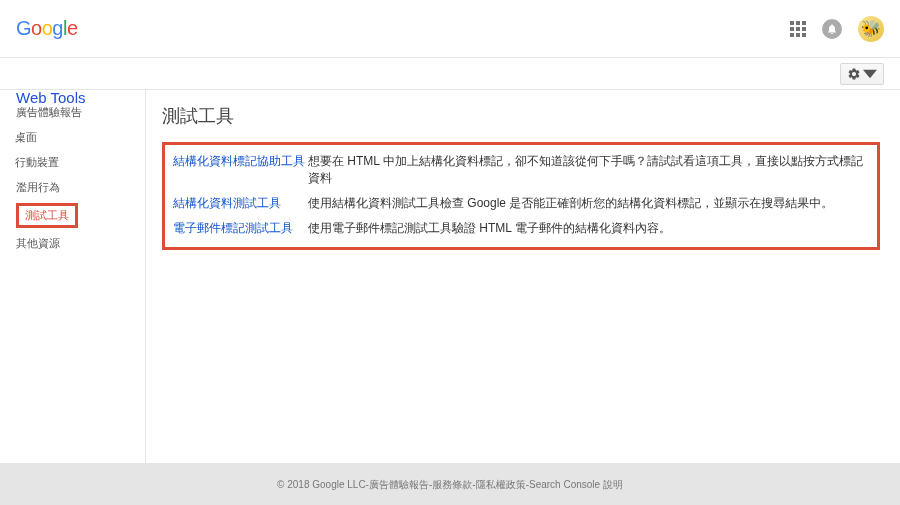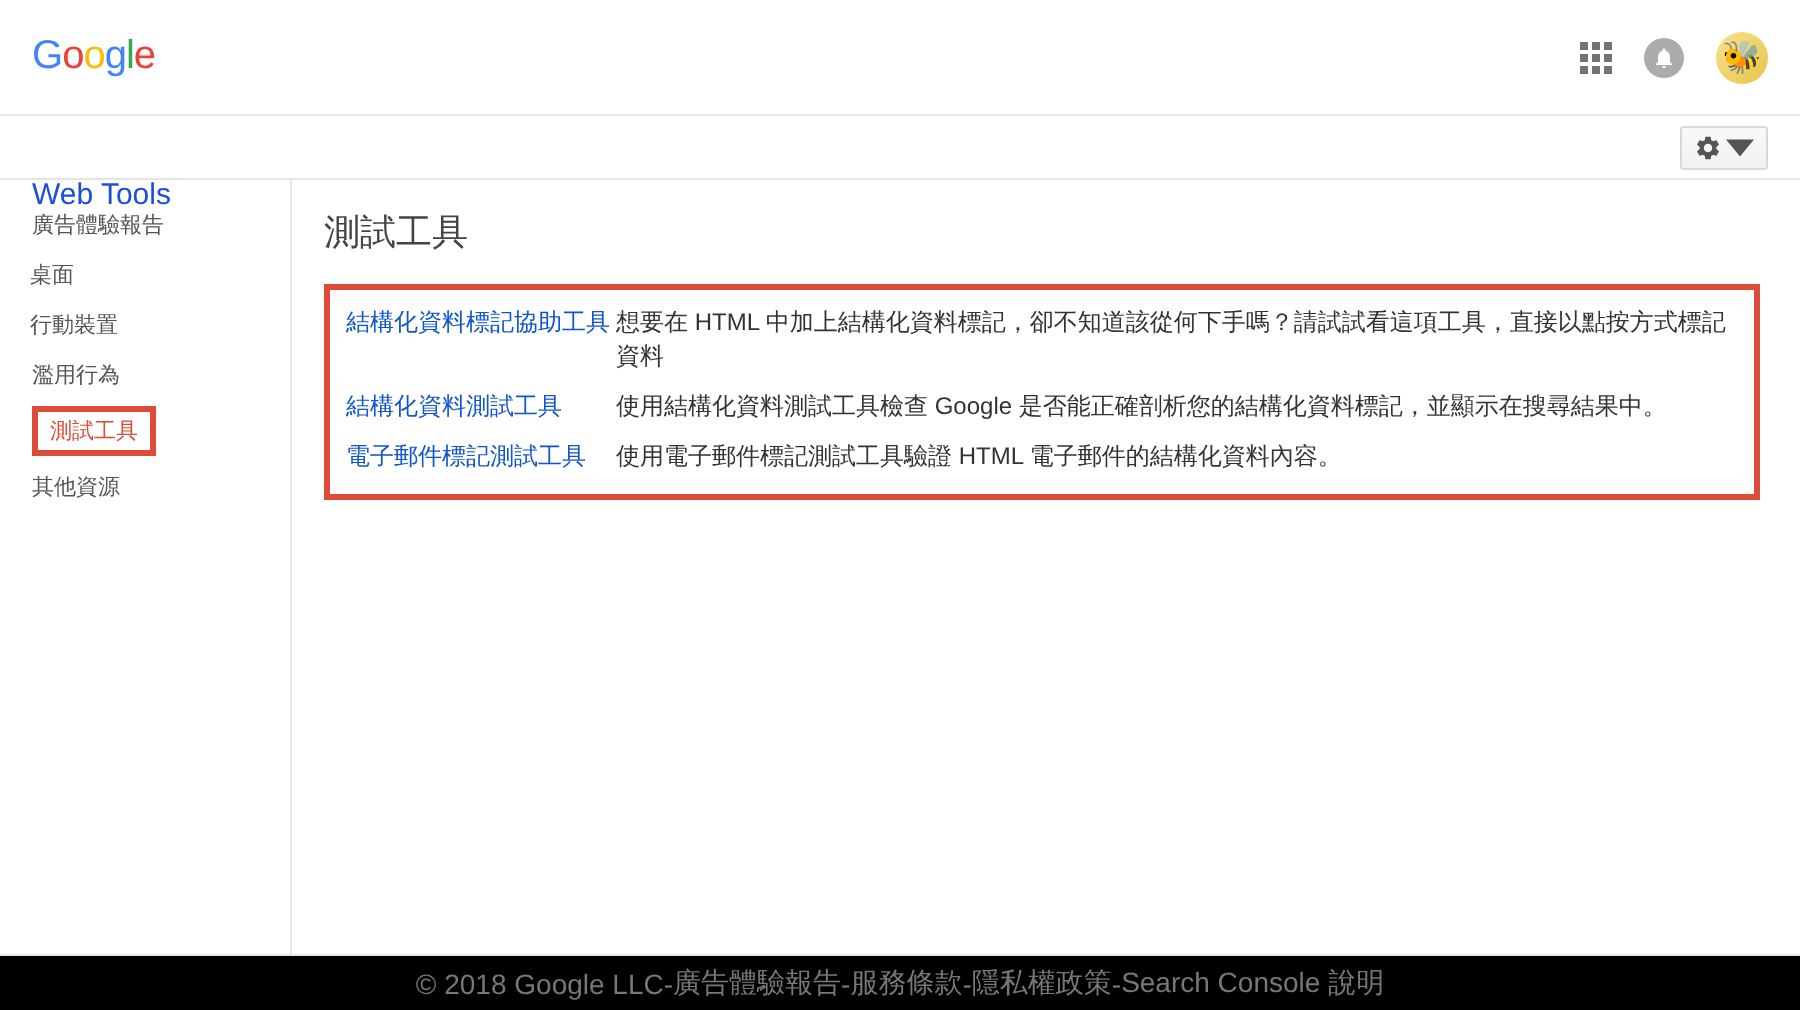--- a/index.html
+++ b/index.html
@@ -124,27 +124,27 @@
       cursor: pointer;
     }
     .tool-desc {
       color: #333;
     }
     .footer {
       position: absolute;
       bottom: 0;
       left: 0;
       width: 100%;
-      height: 28px;
+      height: 42px;
       border-top: 1px solid #e5e5e5;
-      background: #000000;
+      background: #e5e5e5;
       display: flex;
       align-items: center;
       justify-content: center;
-      font-size: 14px;
+      font-size: 10px;
       color: #777;
     }
     .footer a { color: #777; }
   </style>
 </head>
 <body>
 
 <div class="header">
   <div class="logo">
     <div class="logo-text">

